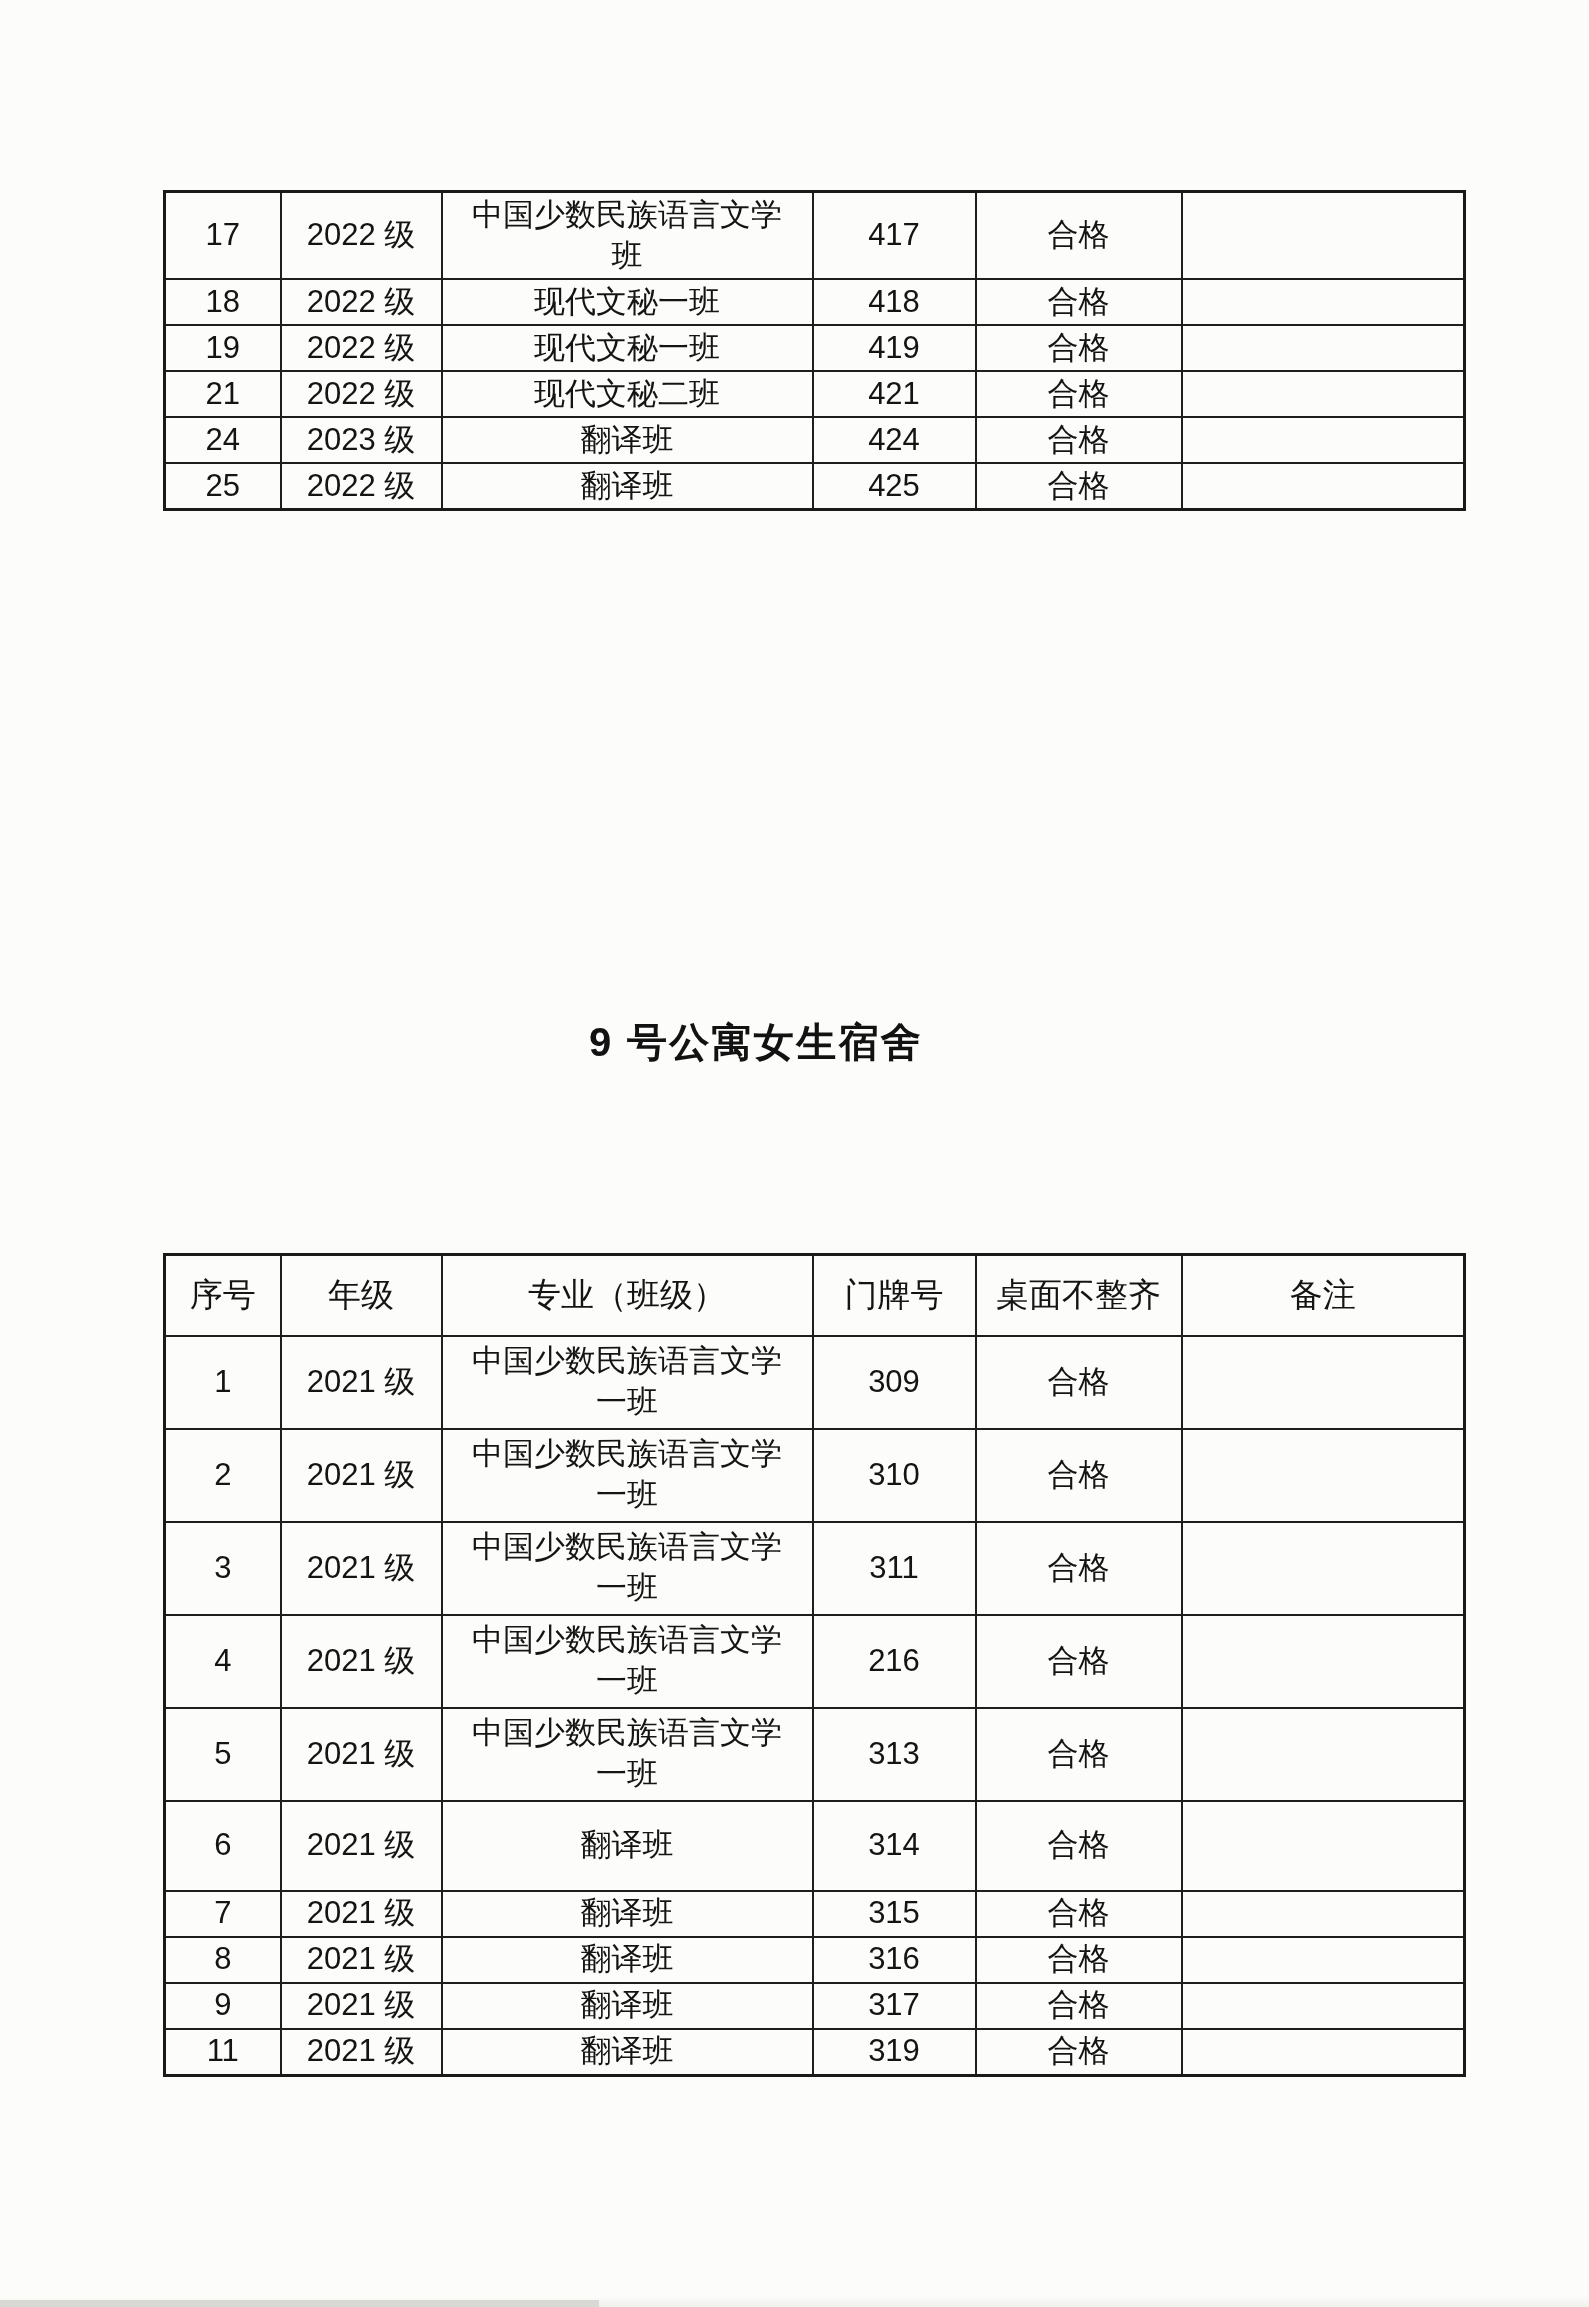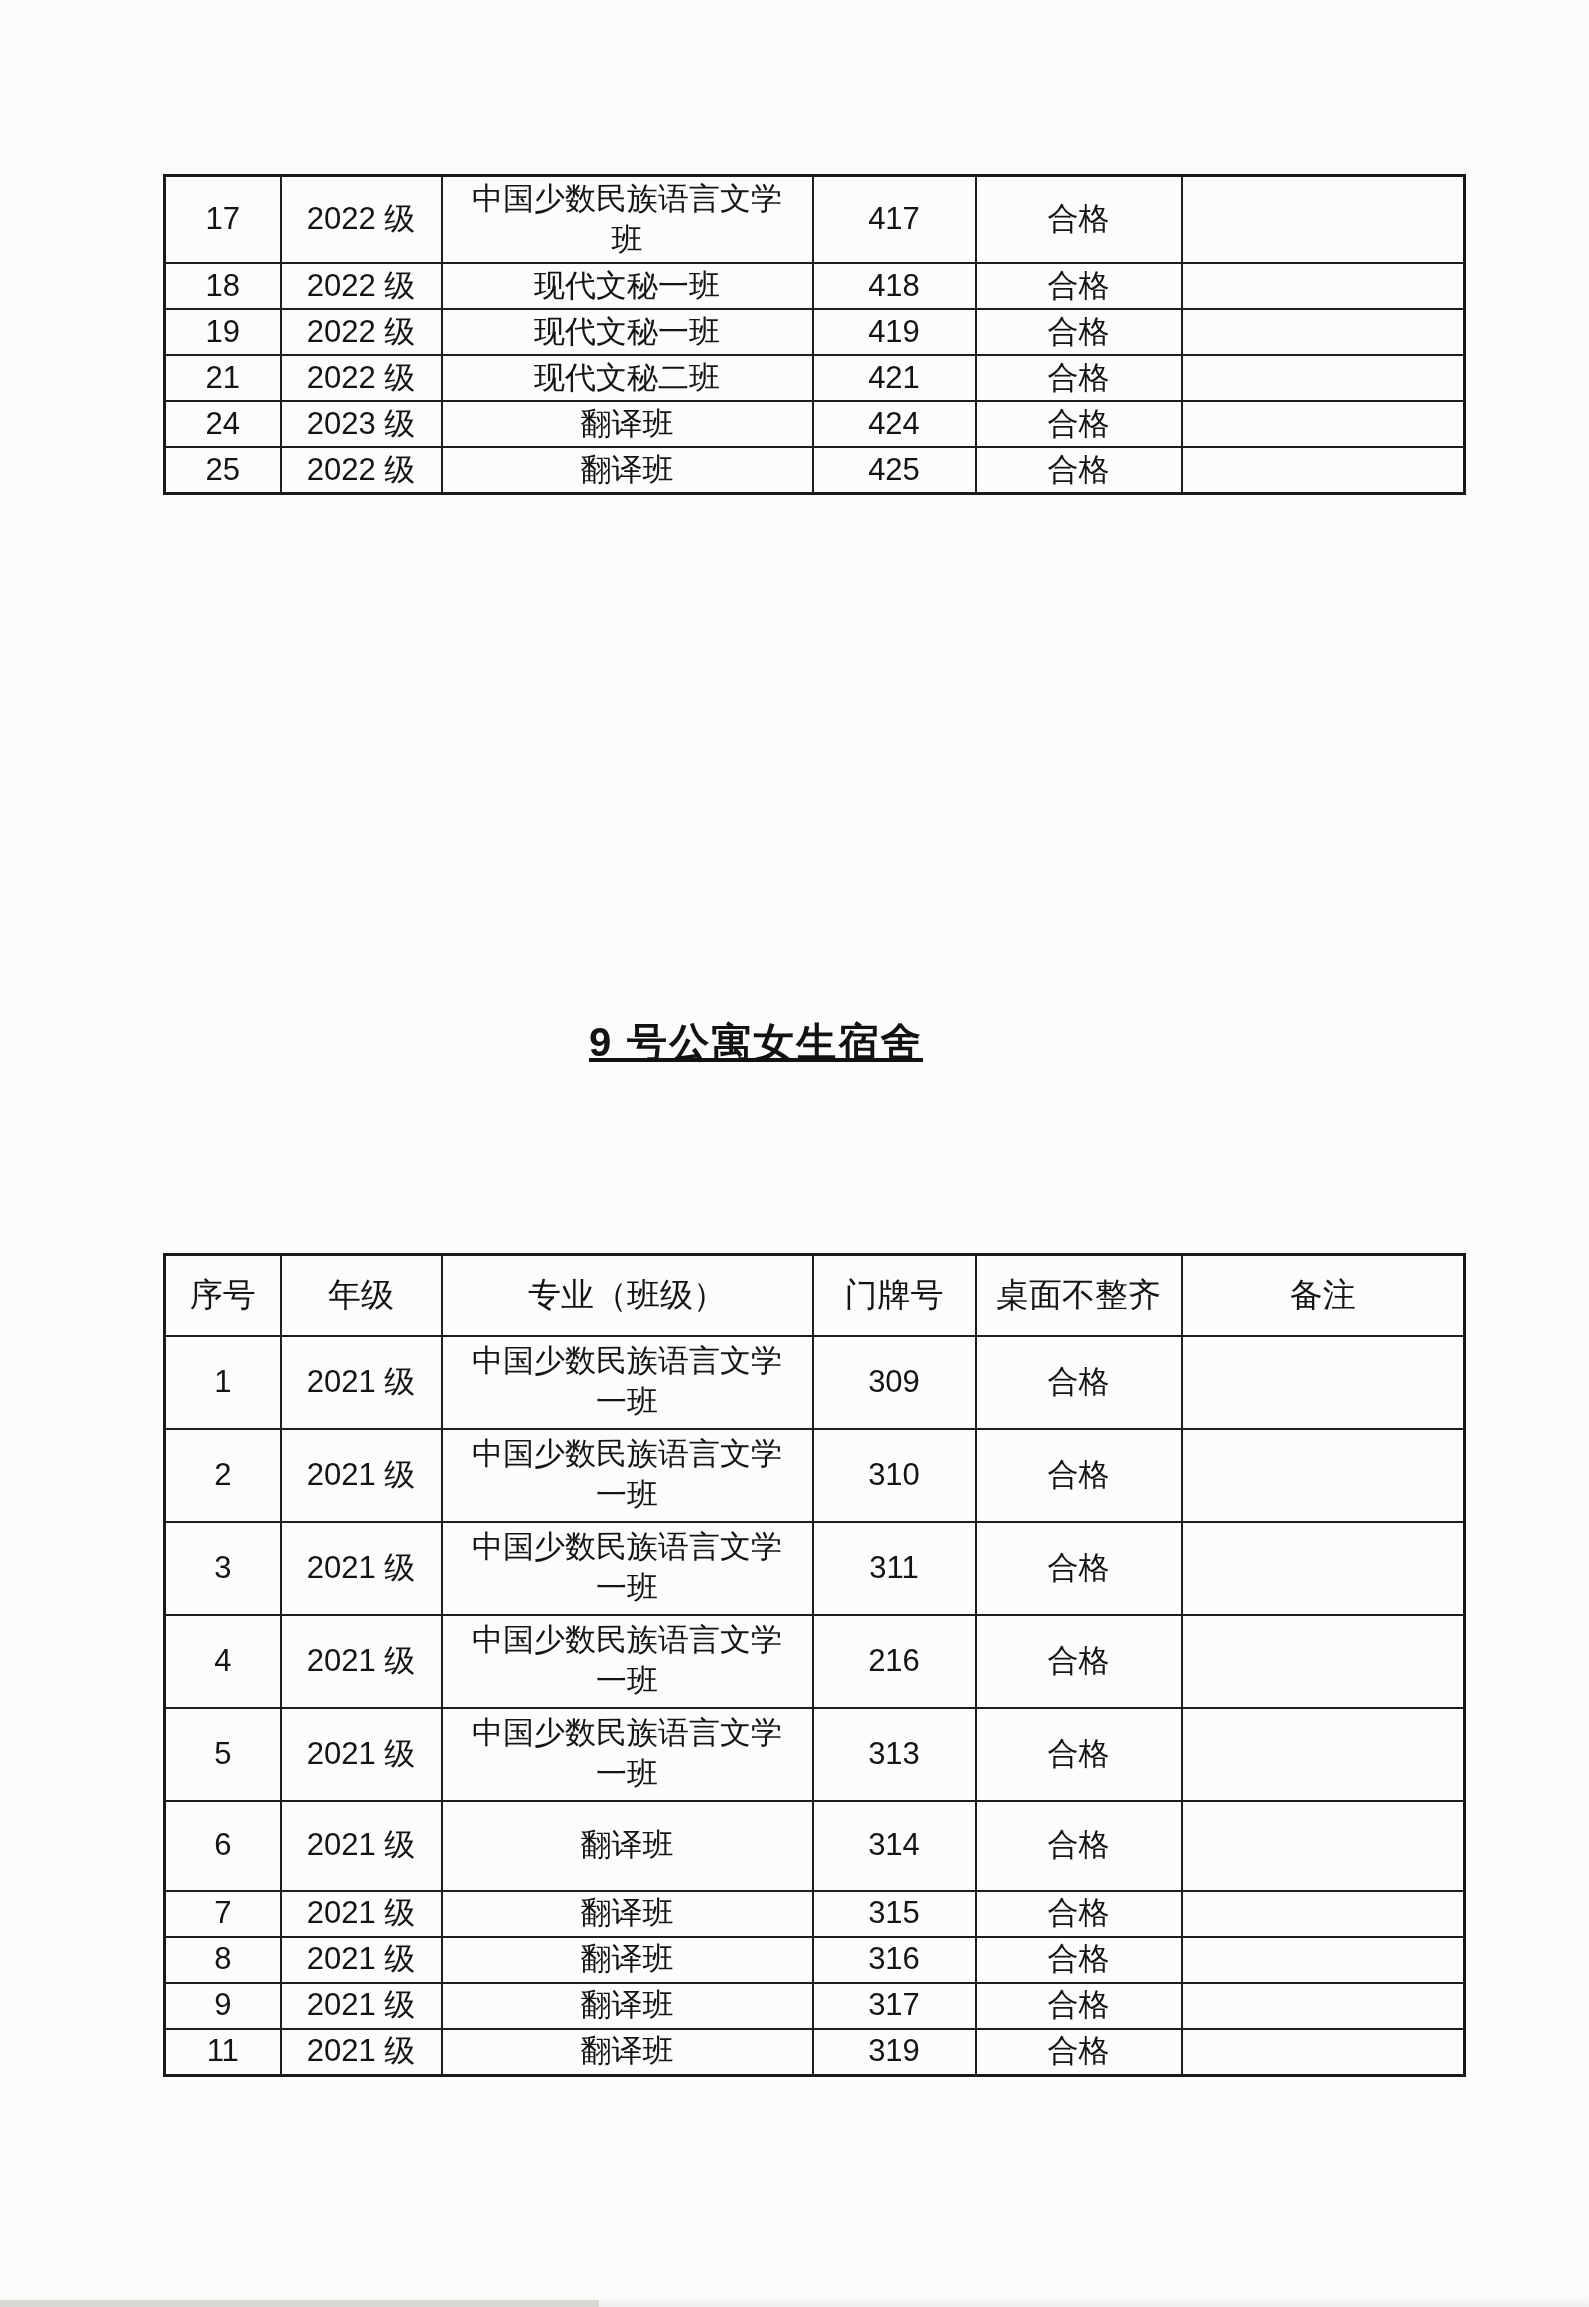--- a/index.html
+++ b/index.html
@@ -18,21 +18,21 @@
     color: #141414;
   }
   table.sheet {
     position: absolute;
     left: 163px;
     border-collapse: collapse;
     table-layout: fixed;
     width: 1301px;
     background: transparent;
   }
-  table.sheet.t1 { top: 174px; padding-left: 47px; }
+  table.sheet.t1 { top: 190px; padding-left: 47px; }
   table.sheet.t2 { top: 1253px; }
   table.sheet td, table.sheet th {
     border: 2.3px solid #1e1e1e;
     text-align: center;
     vertical-align: middle;
     padding: 1.6px 6.2px;
     font-size: 31px;
     font-weight: 400;
     line-height: 1.32;
     overflow: hidden;
@@ -54,21 +54,20 @@
   .section-title {
     position: absolute;
     top: 1015px;
     left: 0;
     width: 1512px;
     text-align: center;
     font-size: 40px;
     font-weight: 700;
     letter-spacing: 2.3px;
     color: #121212;
-    text-decoration: underline;
   }
   .scan-edge {
     position: absolute;
     left: 0;
     top: 2300px;
     width: 599px;
     height: 7px;
     background: #d8d8d5;
   }
   .scan-edge-faint {

